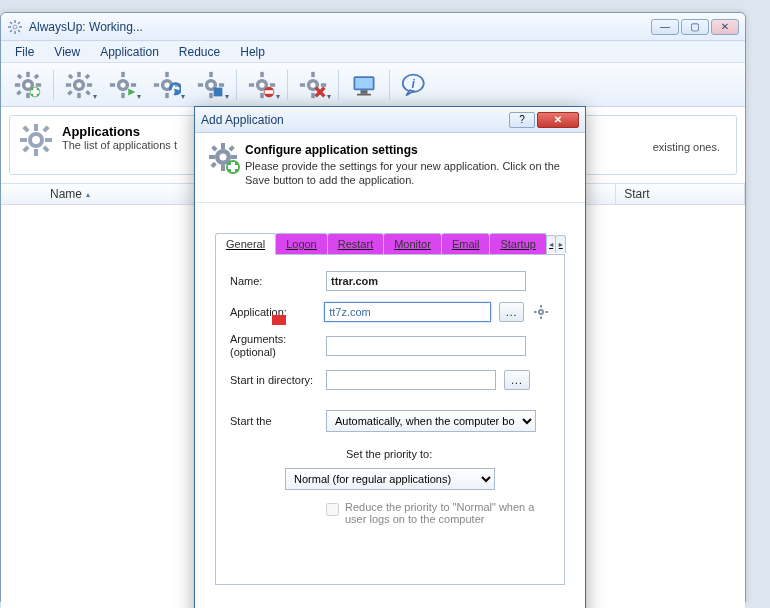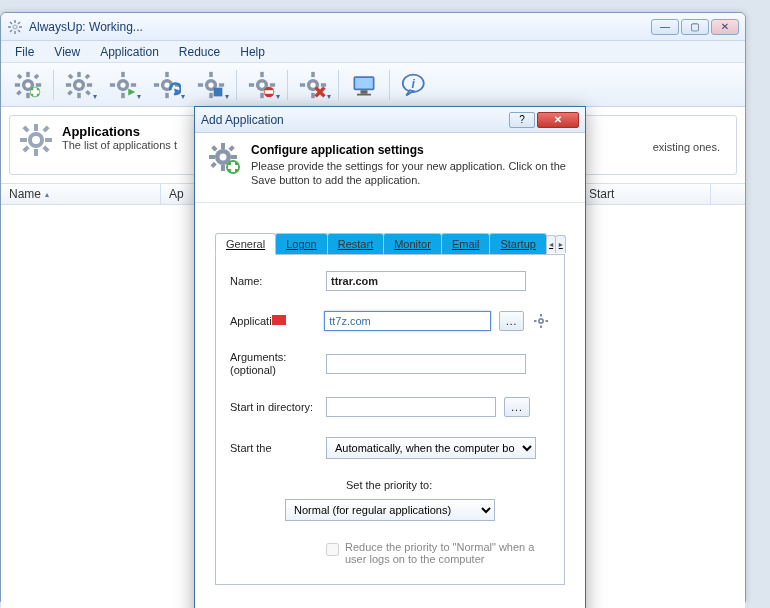--- a/index.html
+++ b/index.html
@@ -103,20 +103,21 @@
   .info-panel .ico { width: 32px; height: 32px; display:flex;align-items:center;justify-content:center;}
   .info-panel h3 { font-size: 13px; font-weight: bold; color: #000; }
   .info-panel p { font-size: 11px; color: #444; }
   .list-header {
     margin: 8px 0 0 0;
     height: 22px;
     display: flex;
     background: linear-gradient(#fdfefe,#eef3f9);
     border-top: 1px solid #d6e0ec;
     border-bottom: 1px solid #d6e0ec;
+    padding-left: 41px;
   }
   .list-header .col {
     padding: 3px 8px;
     border-right: 1px solid #d6e0ec;
     color: #333;
     font-size: 12px;
     display:flex;align-items:center;gap:4px;
   }
   .col-name { width: 160px; }
   .col-app { width: 420px; }
@@ -146,39 +147,39 @@
     display:flex;align-items:center;justify-content:center;font-size:10px;
     background:linear-gradient(#f0f6ff,#d8e6f6);cursor:default;
   }
   .dlg-btn.close {
     width:42px;
     background:linear-gradient(#e9756f,#c83a32);
     border-color:#a03028;color:#fff;font-weight:bold;
   }
   .dlg-header {
     padding: 10px 14px;
-    display:flex;gap:10px;align-items:flex-start;
+    display:flex;gap:4px;align-items:flex-start;
     border-bottom: 1px solid #e0e6ee;
     min-height: 70px;
   }
   .dlg-header .ico{width:32px;height:32px;display:flex;align-items:center;justify-content:center;}
   .dlg-header h3{font-size:12px;font-weight:bold;color:#000;margin-bottom:2px;}
   .dlg-header p{font-size:11px;color:#333;line-height:1.3;}
   .dlg-body { padding: 30px 20px 10px 20px; }
   .tabs {
     display:flex;
     border-bottom:1px solid #b8c4d4;
     align-items:center;
     text-decoration:underline;
   }
   .tab {
     padding:4px 10px;
     border:1px solid #b8c4d4;
     border-bottom:none;
-    background:#0ea5e9;
+    background:#d946ef;
     margin-right:-1px;
     font-size:11px;color:#333;
     border-radius:3px 3px 0 0;
     cursor:default;
     position:relative;
   }
   .tab.active {
     background:#fff;
     border-bottom:1px solid #fff;
     margin-bottom:-1px;
@@ -188,21 +189,21 @@
     width:14px;height:18px;display:flex;align-items:center;justify-content:center;
     border:1px solid #b8c4d4;border-bottom:none;background:#eef3fa;font-size:8px;color:#555;
     margin-right:-1px;border-radius:3px 3px 0 0;cursor:default;
   }
   .tab-content {
     border:1px solid #b8c4d4;border-top:none;
     padding:16px 14px;
     height:330px;
   }
   .form-row {
-    display:flex;align-items:center;margin-bottom:20px;gap:8px;
+    display:flex;align-items:center;margin-bottom:11px;gap:8px;
   }
   .form-row .label { width:88px; font-size:11px; color:#222; text-align:left;}
   .form-row .label.multi { line-height:1.2; }
   .txt {
     border:1px solid #a9b8cc;background:#fff;height:20px;
     padding:2px 4px;font-size:11px;color:#222;font-family:inherit;
   }
   .txt.app {
     border-color:#5a8dd6;
     box-shadow:0 0 2px rgba(90,141,214,0.6);

